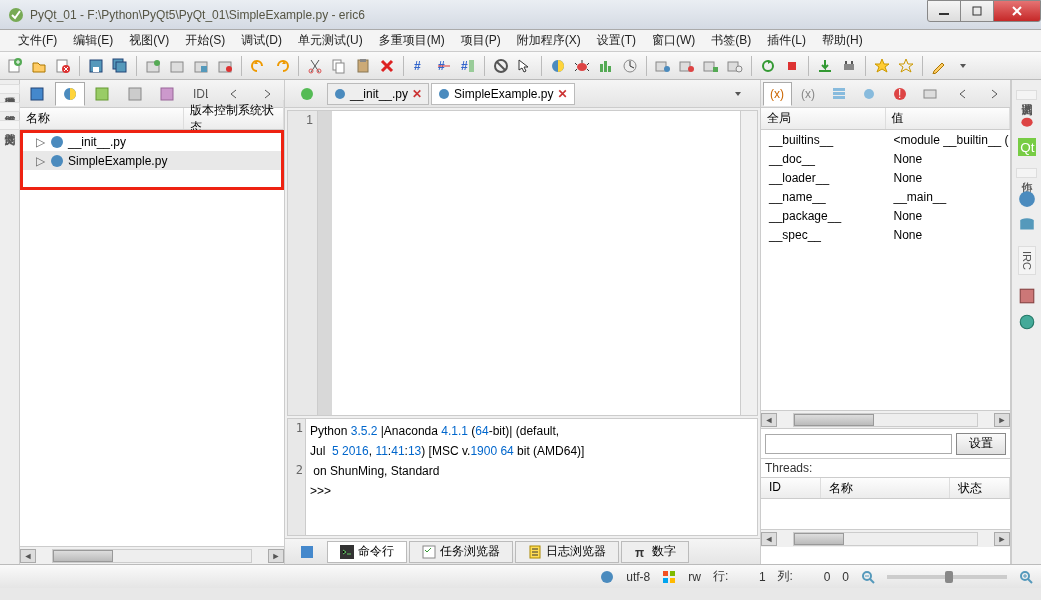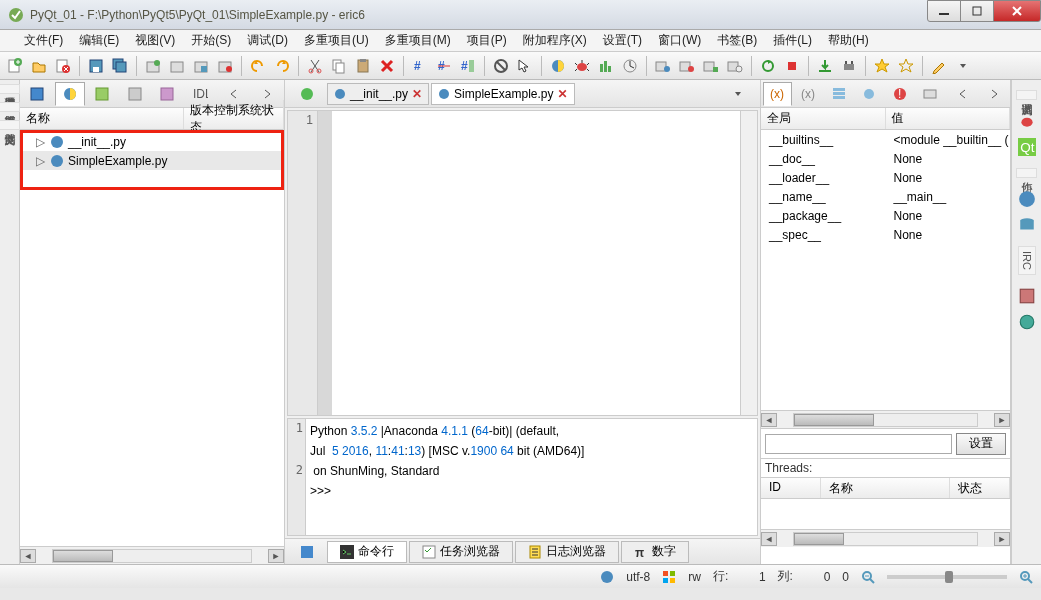--- a/index.html
+++ b/index.html
@@ -8,21 +8,21 @@
 
 .titlebar { height: 30px; background: linear-gradient(#eaeef3, #d4dae3); display: flex; align-items: center; padding-left: 8px; border-bottom: 1px solid #aaa; }
 .titlebar .icon { width: 16px; height: 16px; margin-right: 6px; }
 .titlebar .title { color: #554; flex: 1; }
 .winbtns { display: flex; height: 100%; }
 .winbtn { width: 34px; height: 22px; display: flex; align-items: center; justify-content: center; border: 1px solid #888; margin-left: -1px; background: linear-gradient(#f5f5f5,#ddd); }
 .winbtn.min { border-radius: 0 0 0 3px; }
 .winbtn.close { background: linear-gradient(#e57373,#c62828); color: #fff; border-radius: 0 0 3px 0; width: 48px; }
 
 
-.menubar { height: 22px; background: #f4f4f4; display: flex; align-items: center; padding-left: 16px; border-bottom: 1px solid #ccc; }
+.menubar { height: 22px; background: #f4f4f4; display: flex; align-items: center; padding-left: 10px; border-bottom: 1px solid #ccc; }
 .menubar span { padding: 2px 8px; color: #222; cursor: default; }
 
 
 .toolbar { height: 28px; background: linear-gradient(#fafafa,#e5e5e5); display: flex; align-items: center; padding: 0 4px; border-bottom: 1px solid #bbb; gap: 2px; }
 .tbtn { width: 22px; height: 22px; display: flex; align-items: center; justify-content: center; cursor: pointer; border-radius: 2px; }
 .tsep { width: 1px; height: 20px; background: #bbb; margin: 0 3px; }
 
 
 .mainrow { display: flex; height: 484px; background: #f0f0f0; }
 .leftgutter { width: 20px; background: #eee; border-right: 1px solid #ccc; display: flex; flex-direction: column; align-items: center; }
@@ -117,21 +117,21 @@
       </div>
   </div>
 </div>
 
 <div class="menubar">
   <span>文件(F)</span>
   <span>编辑(E)</span>
   <span>视图(V)</span>
   <span>开始(S)</span>
   <span>调试(D)</span>
-  <span>多重项目(U)</span>
+  <span>单元测试(U)</span>
   <span>多重项目(M)</span>
   <span>项目(P)</span>
   <span>附加程序(X)</span>
   <span>设置(T)</span>
   <span>窗口(W)</span>
   <span>书签(B)</span>
   <span>插件(L)</span>
   <span>帮助(H)</span>
 </div>
 

